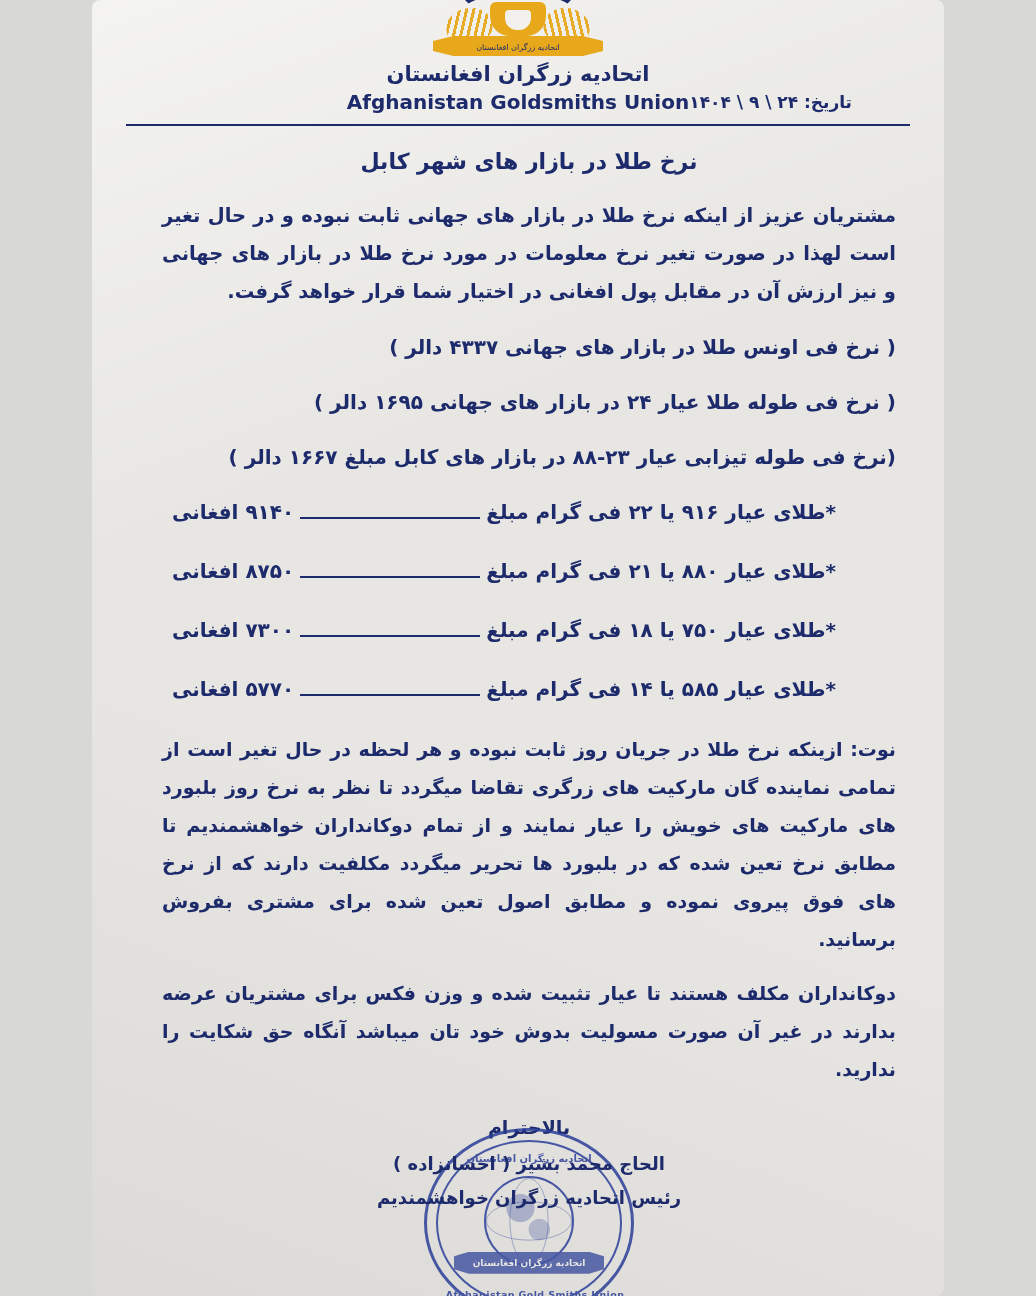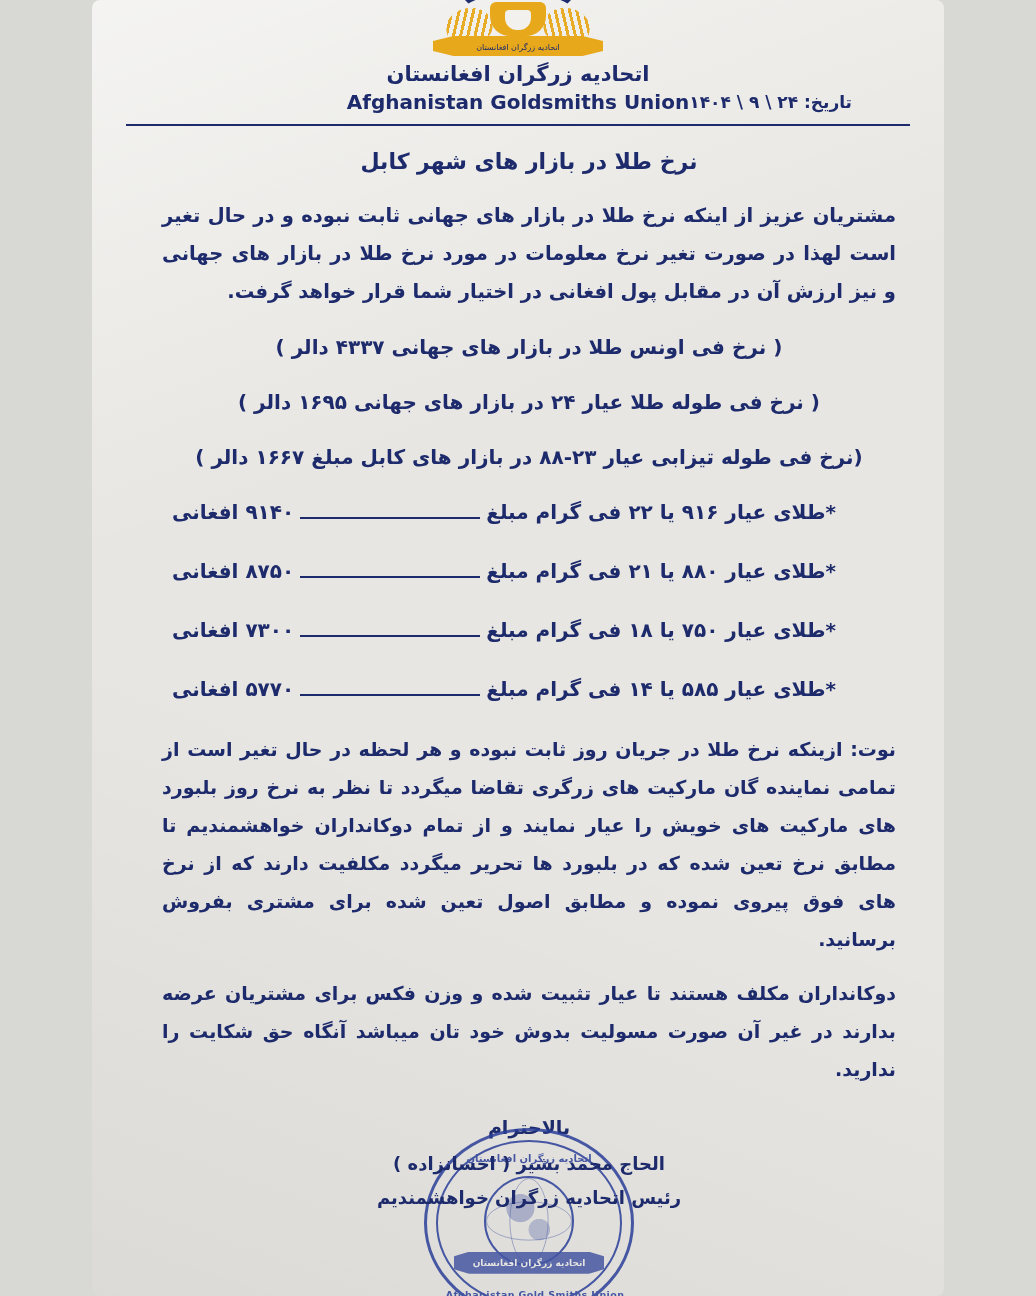--- a/index.html
+++ b/index.html
@@ -153,21 +153,20 @@
   .intro p {
     margin: 0;
     text-align: justify;
     text-align-last: right;
     line-height: 1.95;
   }
   .rate-lines {
     margin-top: 18px;
   }
   .rate-line {
-    text-align: center;
     margin: 0 0 18px 0;
     font-size: 20px;
   }
   .karat-list {
     margin-top: 10px;
     padding-left: 80px;
   }
   .karat-row {
     display: flex;
     align-items: baseline;

